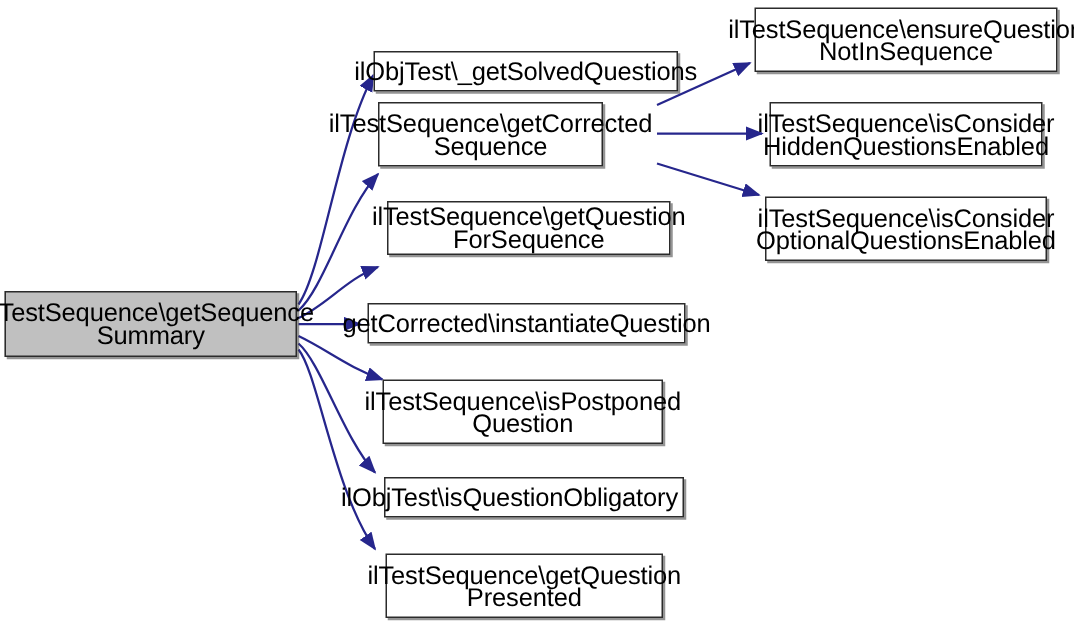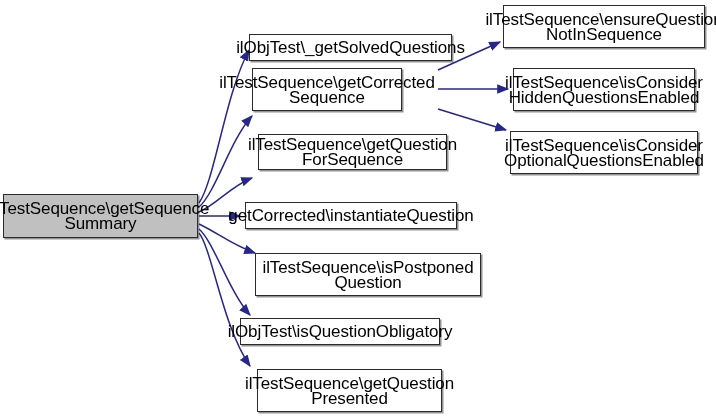--- a/index.html
+++ b/index.html
@@ -75,23 +75,23 @@
 
   <div id="node-layer">
       <div class="node root" style="left: 3px; top: 194px; width: 195px; height: 44px;"><span class="node-label">ilTestSequence\getSequence
 Summary</span></div>
       <div class="node" style="left: 249px; top: 34px; width: 203px; height: 27px;"><span class="node-label">ilObjTest\_getSolvedQuestions</span></div>
       <div class="node" style="left: 252px; top: 68px; width: 150px; height: 43px;"><span class="node-label">ilTestSequence\getCorrected
 Sequence</span></div>
       <div class="node" style="left: 258px; top: 134px; width: 189px; height: 36px;"><span class="node-label">ilTestSequence\getQuestion
 ForSequence</span></div>
       <div class="node" style="left: 245px; top: 202px; width: 212px; height: 27px;"><span class="node-label">getCorrected\instantiateQuestion</span></div>
-      <div class="node" style="left: 255px; top: 253px; width: 226px; height: 43px;"><span class="node-label">ilTestSequence\isPostponed
+      <div class="node" style="left: 255px; top: 253px; width: 187px; height: 43px;"><span class="node-label">ilTestSequence\isPostponed
 Question</span></div>
-      <div class="node" style="left: 240px; top: 318px; width: 200px; height: 27px;"><span class="node-label">ilObjTest\isQuestionObligatory</span></div>
+      <div class="node" style="left: 256px; top: 318px; width: 200px; height: 27px; justify-content: flex-end;"><span class="node-label">ilObjTest\isQuestionObligatory</span></div>
       <div class="node" style="left: 257px; top: 369px; width: 185px; height: 43px;"><span class="node-label">ilTestSequence\getQuestion
 Presented</span></div>
       <div class="node" style="left: 503px; top: 5px; width: 202px; height: 43px;"><span class="node-label">ilTestSequence\ensureQuestion
 NotInSequence</span></div>
       <div class="node" style="left: 513px; top: 68px; width: 182px; height: 43px;"><span class="node-label">ilTestSequence\isConsider
 HiddenQuestionsEnabled</span></div>
       <div class="node" style="left: 510px; top: 131px; width: 188px; height: 43px;"><span class="node-label">ilTestSequence\isConsider
 OptionalQuestionsEnabled</span></div>
     </div>
 

